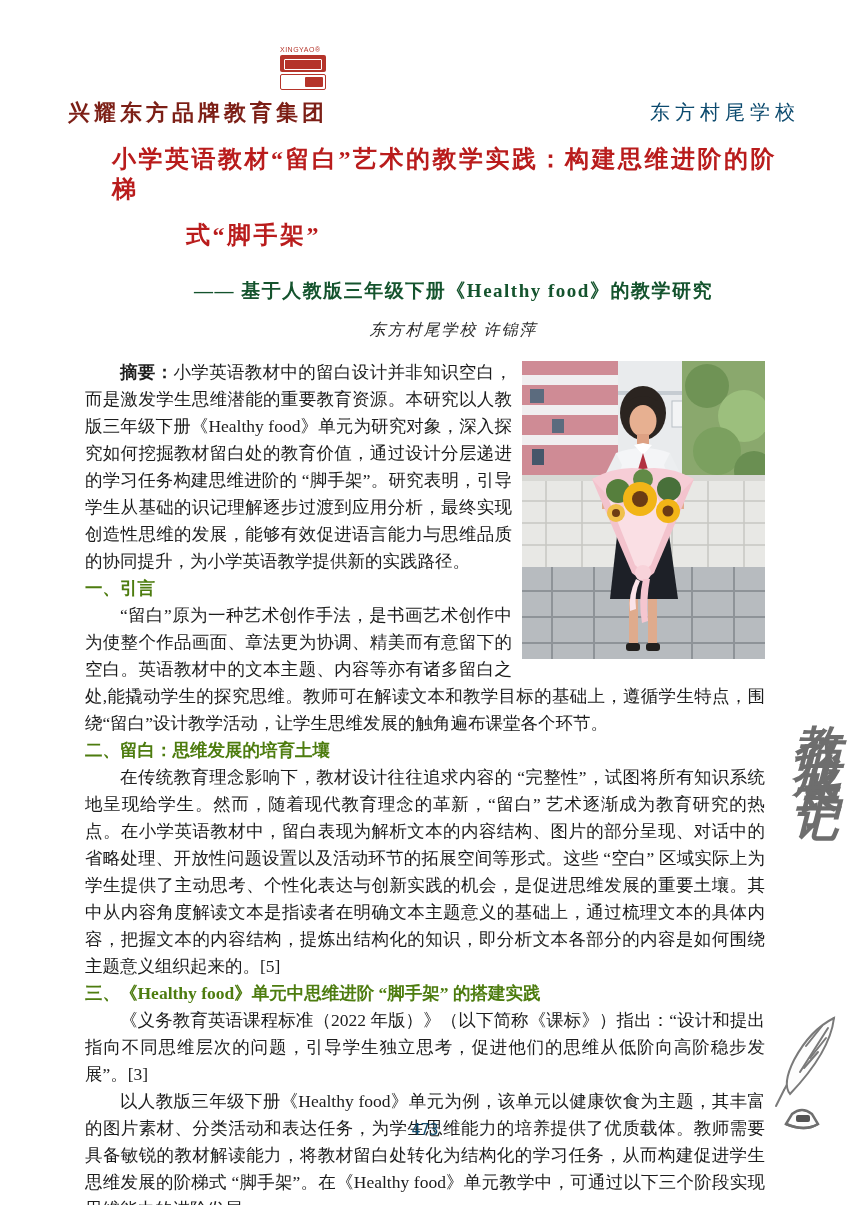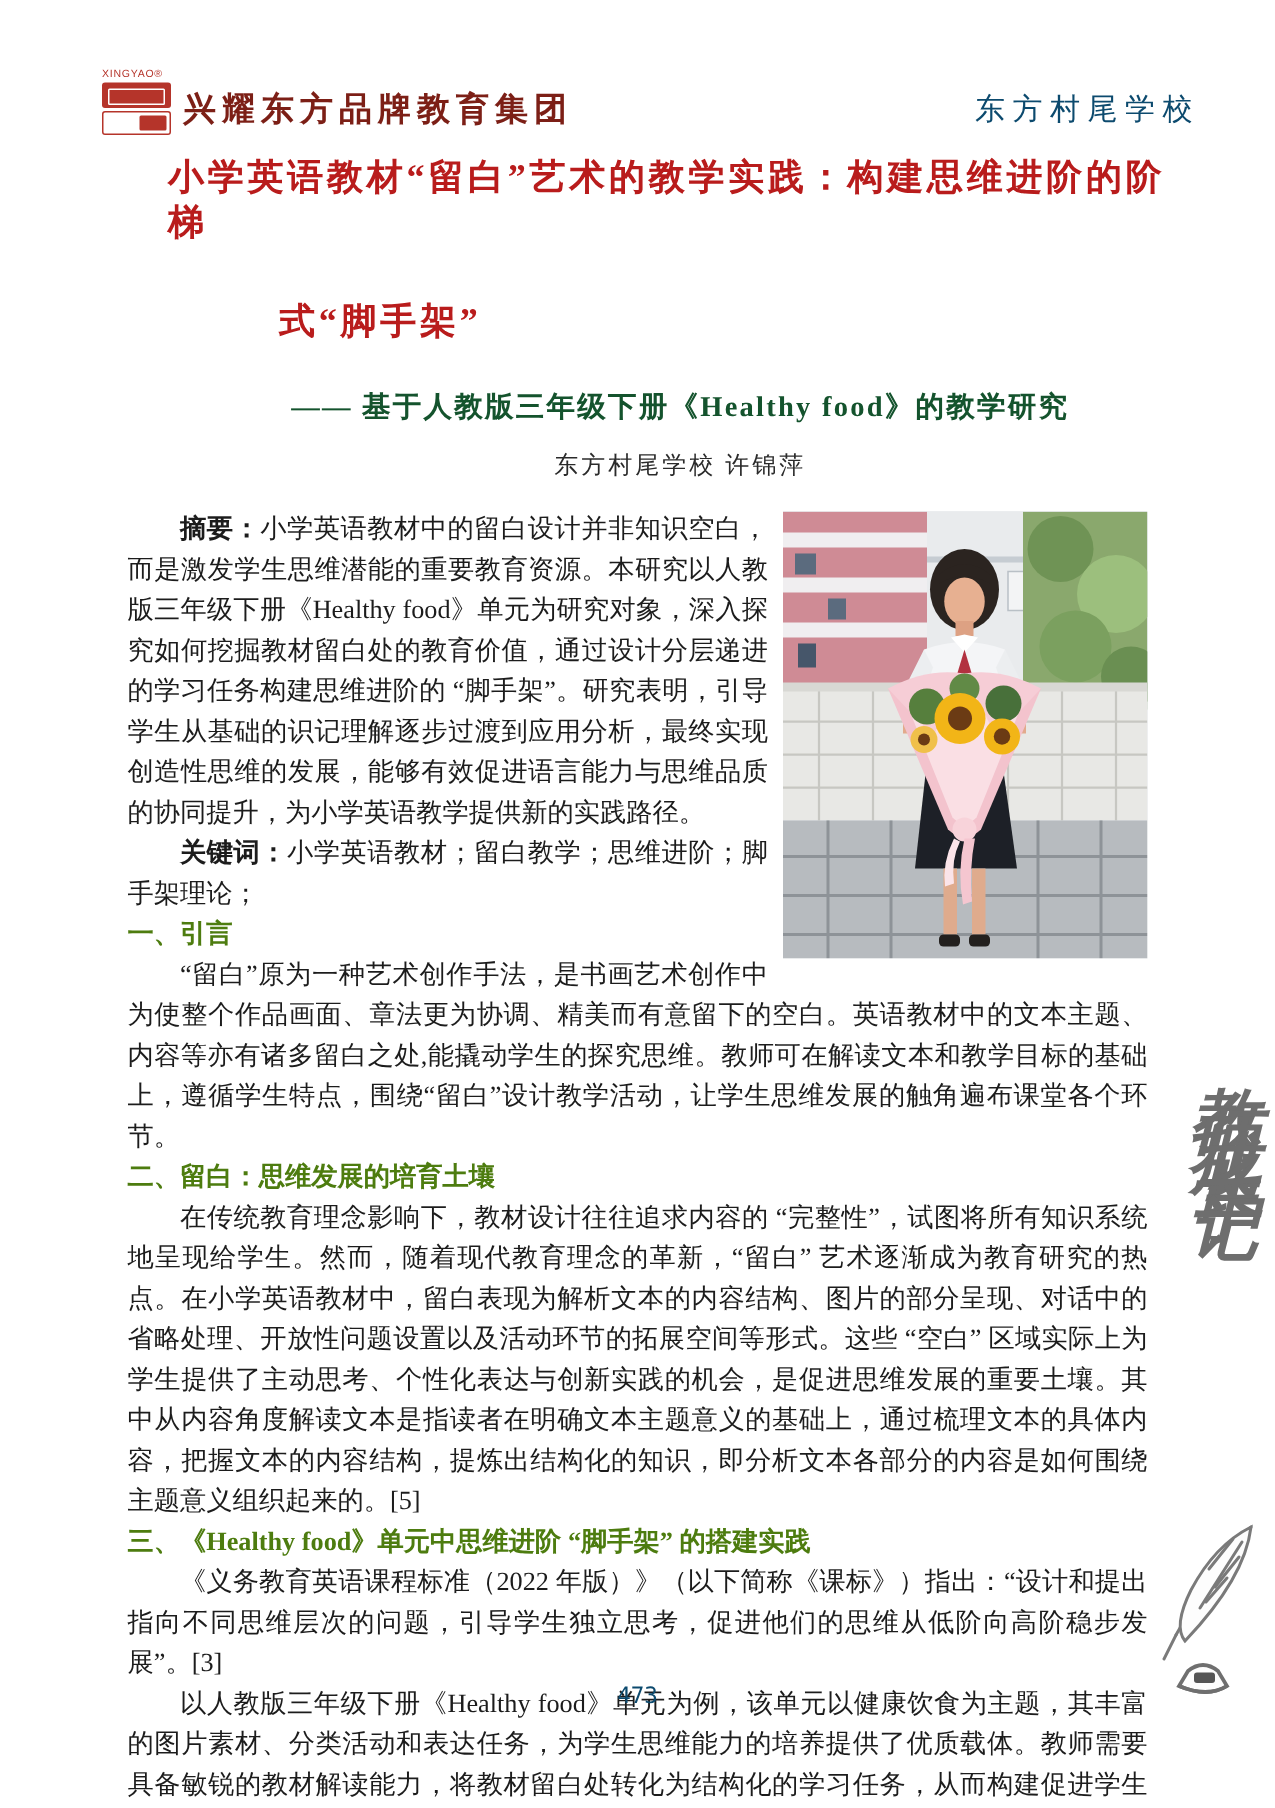--- a/index.html
+++ b/index.html
@@ -11,39 +11,39 @@
     background:#ffffff;
     font-family:"Liberation Serif","DejaVu Serif",serif;
     color:#1c1c1c;
     overflow:hidden;
   }
   
   .header {
     display:flex; justify-content:space-between; align-items:flex-end;
     padding:46px 50px 0 68px;
   }
-  .brand { display:flex; align-items:flex-end; gap:6px; }
+  .brand { display:flex; align-items:flex-end; gap:6px;flex-direction:column; }
   .seal { position:relative; width:48px; height:46px; }
   .seal .reg { position:absolute; top:0; left:0; font-size:7px; color:#b5342a; letter-spacing:.5px; white-space:nowrap; font-family:"Liberation Sans",sans-serif; }
   .seal .block { position:absolute; top:9px; left:0; width:46px; height:17px; background:#b5342a; border-radius:2px; }
   .seal .block:after { content:""; position:absolute; left:4px; top:4px; right:4px; height:9px; border:1.5px solid #fff; border-radius:1px; }
   .seal .block2 { position:absolute; top:28px; left:0; width:46px; height:16px; border:1.5px solid #b5342a; border-radius:2px; background:#fff; }
   .seal .block2 i { position:absolute; right:2px; top:2px; bottom:2px; width:18px; background:#b5342a; border-radius:1px; }
   .brand-text {
     font-size:22px; font-weight:bold; color:#7c1f16;
     letter-spacing:4px; padding-bottom:4px;
   }
   .school-text { font-size:20px; color:#0c4a6e; letter-spacing:5px; padding-bottom:6px; }
 
   
   .title-wrap { padding:12px 55px 0 112px; }
   .title-line { font-size:24px; font-weight:bold; color:#b91c1c; letter-spacing:2.5px; line-height:1.25; }
-  .title-line2 { margin-top:36px; margin-left:74px; }
+  .title-line2 { margin-top:16px; margin-left:74px; }
   .subtitle { margin-top:28px; text-align:center; font-size:19px; font-weight:bold; letter-spacing:1.5px; color:#14532d; }
-  .author { margin-top:16px; text-align:center; font-size:16px; color:#2a2a2a; letter-spacing:2px; }
+  .author { margin-top:16px; text-align:center; font-size:16px; color:#2a2a2a; letter-spacing:2px;font-style:italic; }
 
   
   .content {
     margin-top:18px;
     padding:0 85px;
     font-size:17.5px; line-height:27px;
     text-align:justify;
   }
   .para { text-indent:2em; }
   .content h3 { font-size:17.5px; font-weight:bold; line-height:27px; color:#4d7c0f; }
@@ -187,21 +187,20 @@
         </g>
 
         <circle cx="121" cy="212" r="8" fill="#f8d3da"></circle>
         <path d="M121 218 Q116 240 120 262 L126 260 Q124 238 128 218 Z" fill="#f5c6d0"></path>
         <path d="M114 218 Q106 234 108 250 L114 248 Q112 232 118 220 Z" fill="#fbe4e9"></path>
       </svg>
     </div>
 
     <p class="para"><span class="lbl">摘要：</span><span>小学英语教材中的留白设计并非知识空白，而是激发学生思维潜能的重要教育资源。本研究以人教版三年级下册《Healthy food》单元为研究对象，深入探究如何挖掘教材留白处的教育价值，通过设计分层递进的学习任务构建思维进阶的 “脚手架”。研究表明，引导学生从基础的识记理解逐步过渡到应用分析，最终实现创造性思维的发展，能够有效促进语言能力与思维品质的协同提升，为小学英语教学提供新的实践路径。</span></p>
 
-    <p class="para"><span class="lbl">关键词：</span><span>小学英语教材；留白教学；思维进阶；脚手架理论；</span></p>
 
     <h3>一、引言</h3>
     <p class="para">“留白”原为一种艺术创作手法，是书画艺术创作中为使整个作品画面、章法更为协调、精美而有意留下的空白。英语教材中的文本主题、内容等亦有诸多留白之处,能撬动学生的探究思维。教师可在解读文本和教学目标的基础上，遵循学生特点，围绕“留白”设计教学活动，让学生思维发展的触角遍布课堂各个环节。</p>
 
     <h3>二、留白：思维发展的培育土壤</h3>
     <p class="para">在传统教育理念影响下，教材设计往往追求内容的 “完整性”，试图将所有知识系统地呈现给学生。然而，随着现代教育理念的革新，“留白” 艺术逐渐成为教育研究的热点。在小学英语教材中，留白表现为解析文本的内容结构、图片的部分呈现、对话中的省略处理、开放性问题设置以及活动环节的拓展空间等形式。这些 “空白” 区域实际上为学生提供了主动思考、个性化表达与创新实践的机会，是促进思维发展的重要土壤。其中从内容角度解读文本是指读者在明确文本主题意义的基础上，通过梳理文本的具体内容，把握文本的内容结构，提炼出结构化的知识，即分析文本各部分的内容是如何围绕主题意义组织起来的。[5]</p>
 
     <h3>三、《Healthy food》单元中思维进阶 “脚手架” 的搭建实践</h3>
     <p class="para">《义务教育英语课程标准（2022 年版）》（以下简称《课标》）指出：“设计和提出指向不同思维层次的问题，引导学生独立思考，促进他们的思维从低阶向高阶稳步发展”。[3]</p>
     <p class="para">以人教版三年级下册《Healthy food》单元为例，该单元以健康饮食为主题，其丰富的图片素材、分类活动和表达任务，为学生思维能力的培养提供了优质载体。教师需要具备敏锐的教材解读能力，将教材留白处转化为结构化的学习任务，从而构建促进学生思维发展的阶梯式 “脚手架”。在《Healthy food》单元教学中，可通过以下三个阶段实现思维能力的进阶发展：</p>

